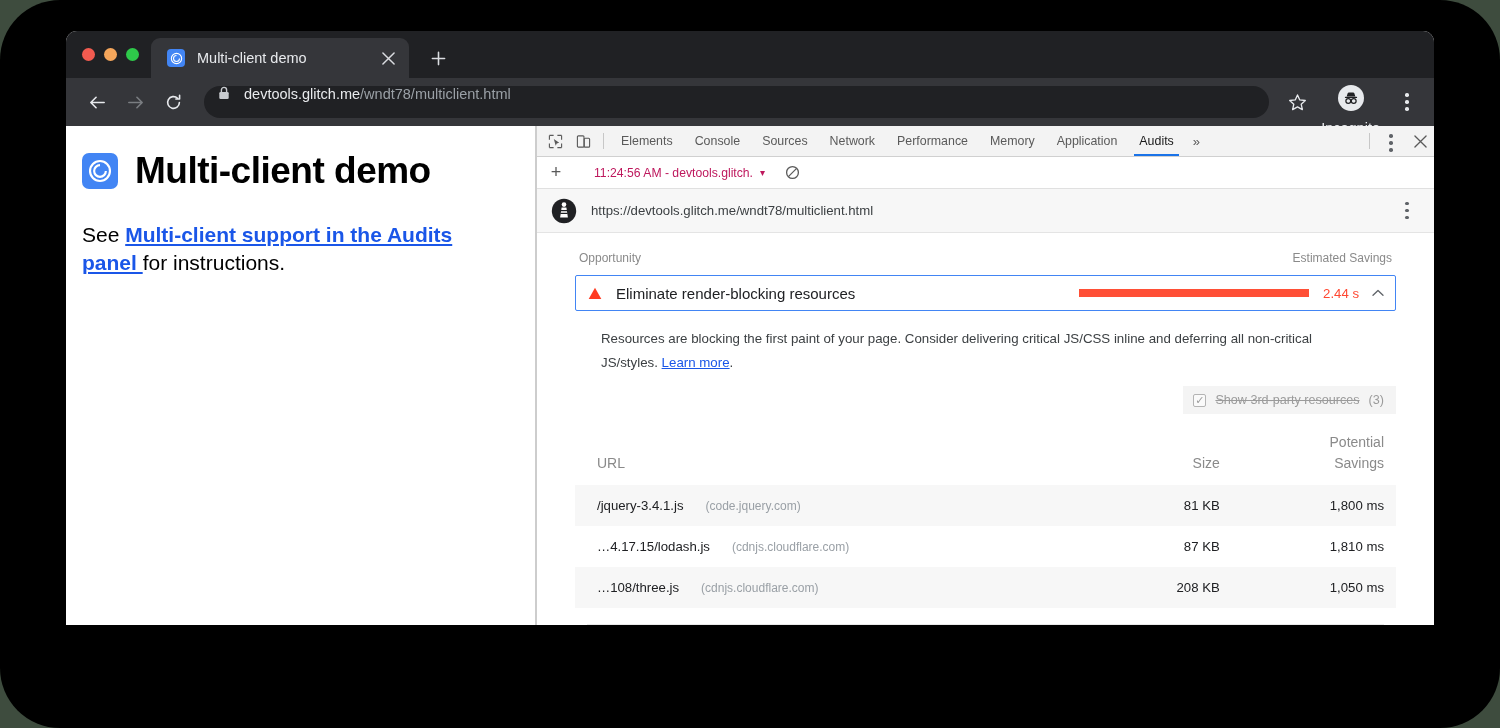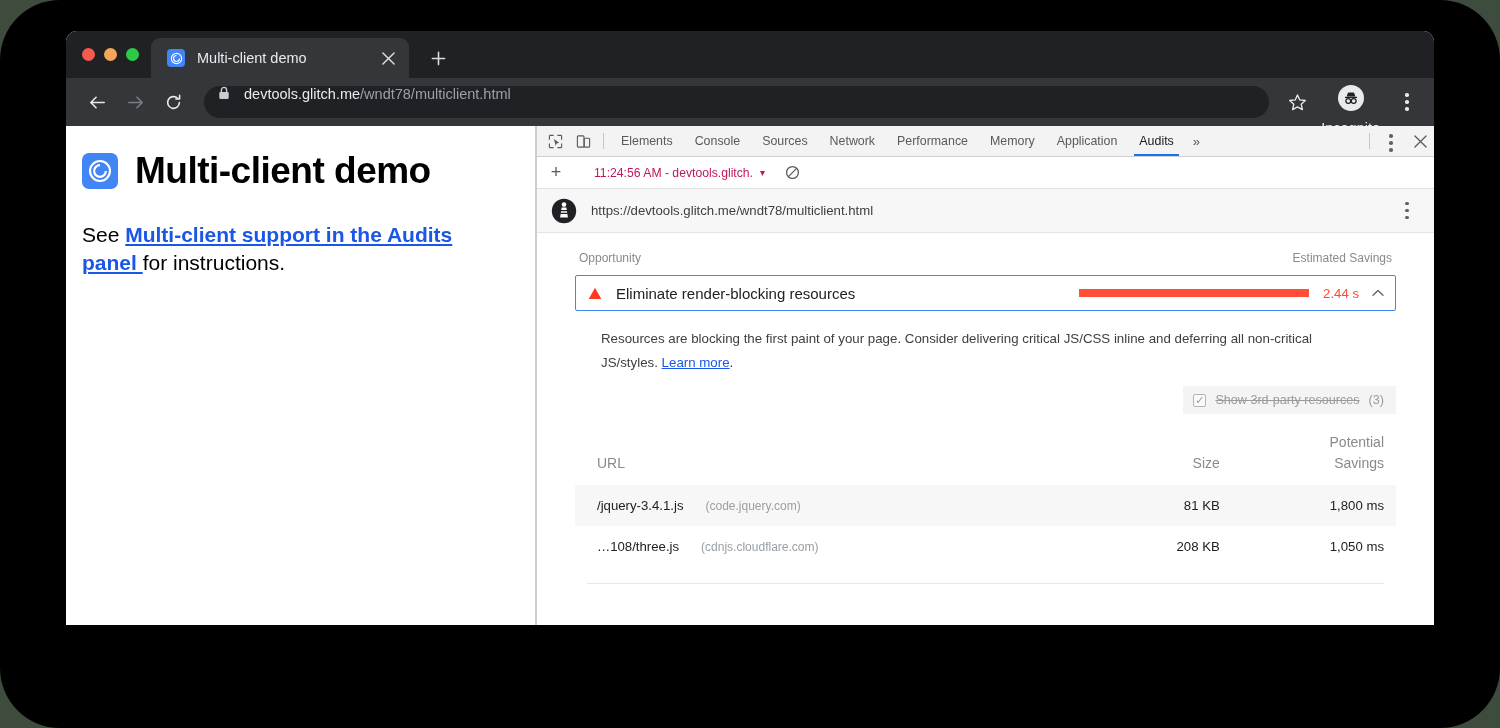--- a/index.html
+++ b/index.html
@@ -724,20 +724,25 @@
                 <th><span>Potential</span><br><span>Savings</span></th>
               </tr>
             </thead>
             <tbody>
               <tr>
                 <td class="col-url"><span>/jquery-3.4.1.js</span><span class="res-host">(code.jquery.com)</span></td>
                 <td>81 KB</td>
                 <td>1,800 ms</td>
               </tr>
               <tr>
+                <td class="col-url"><span>…4.17.15/lodash.js</span><span class="res-host">(cdnjs.cloudflare.com)</span></td>
+                <td>87 KB</td>
+                <td>1,810 ms</td>
+              </tr>
+              <tr>
                 <td class="col-url"><span>…108/three.js</span><span class="res-host">(cdnjs.cloudflare.com)</span></td>
                 <td>208 KB</td>
                 <td>1,050 ms</td>
               </tr>
             </tbody>
           </table>
 
           <div class="table-foot-rule"></div>
 
         </div>

